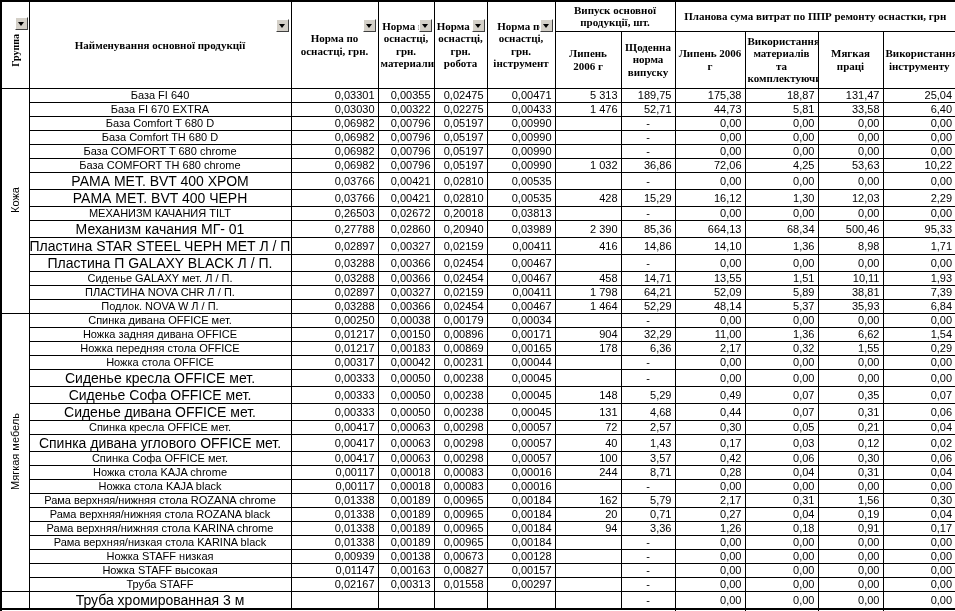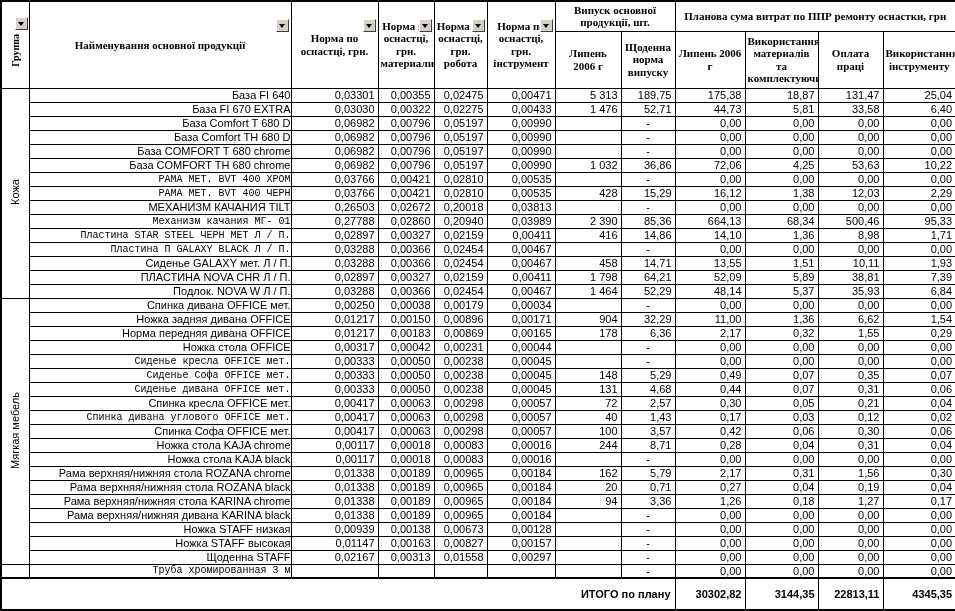--- a/index.html
+++ b/index.html
@@ -24,24 +24,24 @@
     box-sizing:border-box;
   }
   .filter-btn::after{
     content:"";position:absolute;left:2px;top:4px;width:0;height:0;
     border:3px solid transparent;border-top:4px solid #000;
   }
   th.group-col .filter-btn{top:15px;right:1px;}
   
   tbody tr{height:14px;}
   tbody td{font-size:11px;white-space:nowrap;vertical-align:middle;}
-  td.name-cell{text-align:right;padding-left:0;margin-top:24px;}
+  td.name-cell{text-align:center;padding-left:0;margin-top:24px;}
   td.num-cell{text-align:right;padding-right:3px;}
   td.dash{text-align:center;padding-right:0;}
-  tr.small td.name-cell{font-size:10px;font-family:Liberation Mono, monospace;}
+  tr.small td.name-cell{font-size:14px;}
   td.group-cell{text-align:center;vertical-align:middle;padding:0;}
   td.group-cell .vtext{font-size:11px;font-family:"Liberation Sans",sans-serif;}
   
   tr.total-row{height:32px;}
   tr.total-row td{font-weight:bold;border-top:2px solid #000;font-size:11px;}
   td.total-label{text-align:right;padding-right:4px;white-space:nowrap;border-left:2px solid #000;}
 </style>
 </head>
 <body>
 
@@ -87,21 +87,21 @@
         <span>Норма по оснастці, грн. інструмент</span>
       </th>
       <th colspan="2">Випуск основної продукції, шт.</th>
       <th colspan="4">Планова сума витрат по ППР ремонту оснастки, грн</th>
     </tr>
     <tr class="r2">
       <th>Липень 2006 г</th>
       <th>Щоденна норма випуску</th>
       <th>Липень 2006 г</th>
       <th>Використання материалів та комплектуючих</th>
-      <th>Оплата праці</th>
+      <th>Мягкая праці</th>
       <th>Використання інструменту</th>
     </tr>
   </thead>
   <tbody>
       <tr class="data-row">
         <td rowspan="15" class="group-cell"><span class="vtext">Кожа</span></td>
         <td class="name-cell">База FI 640</td>
         <td class="num-cell">0,03301</td>
         <td class="num-cell">0,00355</td>
         <td class="num-cell">0,02475</td>
@@ -193,21 +193,21 @@
       </tr>
       <tr class="data-row small">
         <td class="name-cell">РАМА МЕТ. BVT 400 ЧЕРН</td>
         <td class="num-cell">0,03766</td>
         <td class="num-cell">0,00421</td>
         <td class="num-cell">0,02810</td>
         <td class="num-cell">0,00535</td>
         <td class="num-cell">428</td>
         <td class="num-cell">15,29</td>
         <td class="num-cell">16,12</td>
-        <td class="num-cell">1,38</td>
+        <td class="num-cell">1,30</td>
         <td class="num-cell">12,03</td>
         <td class="num-cell">2,29</td>
       </tr>
       <tr class="data-row">
         <td class="name-cell">МЕХАНИЗМ КАЧАНИЯ TILT</td>
         <td class="num-cell">0,26503</td>
         <td class="num-cell">0,02672</td>
         <td class="num-cell">0,20018</td>
         <td class="num-cell">0,03813</td>
         <td class="num-cell"></td>
@@ -316,21 +316,21 @@
         <td class="num-cell">0,00896</td>
         <td class="num-cell">0,00171</td>
         <td class="num-cell">904</td>
         <td class="num-cell">32,29</td>
         <td class="num-cell">11,00</td>
         <td class="num-cell">1,36</td>
         <td class="num-cell">6,62</td>
         <td class="num-cell">1,54</td>
       </tr>
       <tr class="data-row">
-        <td class="name-cell">Норма передняя дивана OFFICE</td>
+        <td class="name-cell">Ножка передняя стола OFFICE</td>
         <td class="num-cell">0,01217</td>
         <td class="num-cell">0,00183</td>
         <td class="num-cell">0,00869</td>
         <td class="num-cell">0,00165</td>
         <td class="num-cell">178</td>
         <td class="num-cell">6,36</td>
         <td class="num-cell">2,17</td>
         <td class="num-cell">0,32</td>
         <td class="num-cell">1,55</td>
         <td class="num-cell">0,29</td>
@@ -481,25 +481,25 @@
       <tr class="data-row">
         <td class="name-cell">Рама верхняя/нижняя стола KARINA chrome</td>
         <td class="num-cell">0,01338</td>
         <td class="num-cell">0,00189</td>
         <td class="num-cell">0,00965</td>
         <td class="num-cell">0,00184</td>
         <td class="num-cell">94</td>
         <td class="num-cell">3,36</td>
         <td class="num-cell">1,26</td>
         <td class="num-cell">0,18</td>
-        <td class="num-cell">1,27</td>
+        <td class="num-cell">0,91</td>
         <td class="num-cell">0,17</td>
       </tr>
       <tr class="data-row">
-        <td class="name-cell">Рама верхняя/нижняя дивана KARINA black</td>
+        <td class="name-cell">Рама верхняя/низкая стола KARINA black</td>
         <td class="num-cell">0,01338</td>
         <td class="num-cell">0,00189</td>
         <td class="num-cell">0,00965</td>
         <td class="num-cell">0,00184</td>
         <td class="num-cell"></td>
         <td class="num-cell dash">-</td>
         <td class="num-cell">0,00</td>
         <td class="num-cell">0,00</td>
         <td class="num-cell">0,00</td>
         <td class="num-cell">0,00</td>
@@ -524,21 +524,21 @@
         <td class="num-cell">0,00827</td>
         <td class="num-cell">0,00157</td>
         <td class="num-cell"></td>
         <td class="num-cell dash">-</td>
         <td class="num-cell">0,00</td>
         <td class="num-cell">0,00</td>
         <td class="num-cell">0,00</td>
         <td class="num-cell">0,00</td>
       </tr>
       <tr class="data-row">
-        <td class="name-cell">Щоденна STAFF</td>
+        <td class="name-cell">Труба STAFF</td>
         <td class="num-cell">0,02167</td>
         <td class="num-cell">0,00313</td>
         <td class="num-cell">0,01558</td>
         <td class="num-cell">0,00297</td>
         <td class="num-cell"></td>
         <td class="num-cell dash">-</td>
         <td class="num-cell">0,00</td>
         <td class="num-cell">0,00</td>
         <td class="num-cell">0,00</td>
         <td class="num-cell">0,00</td>

